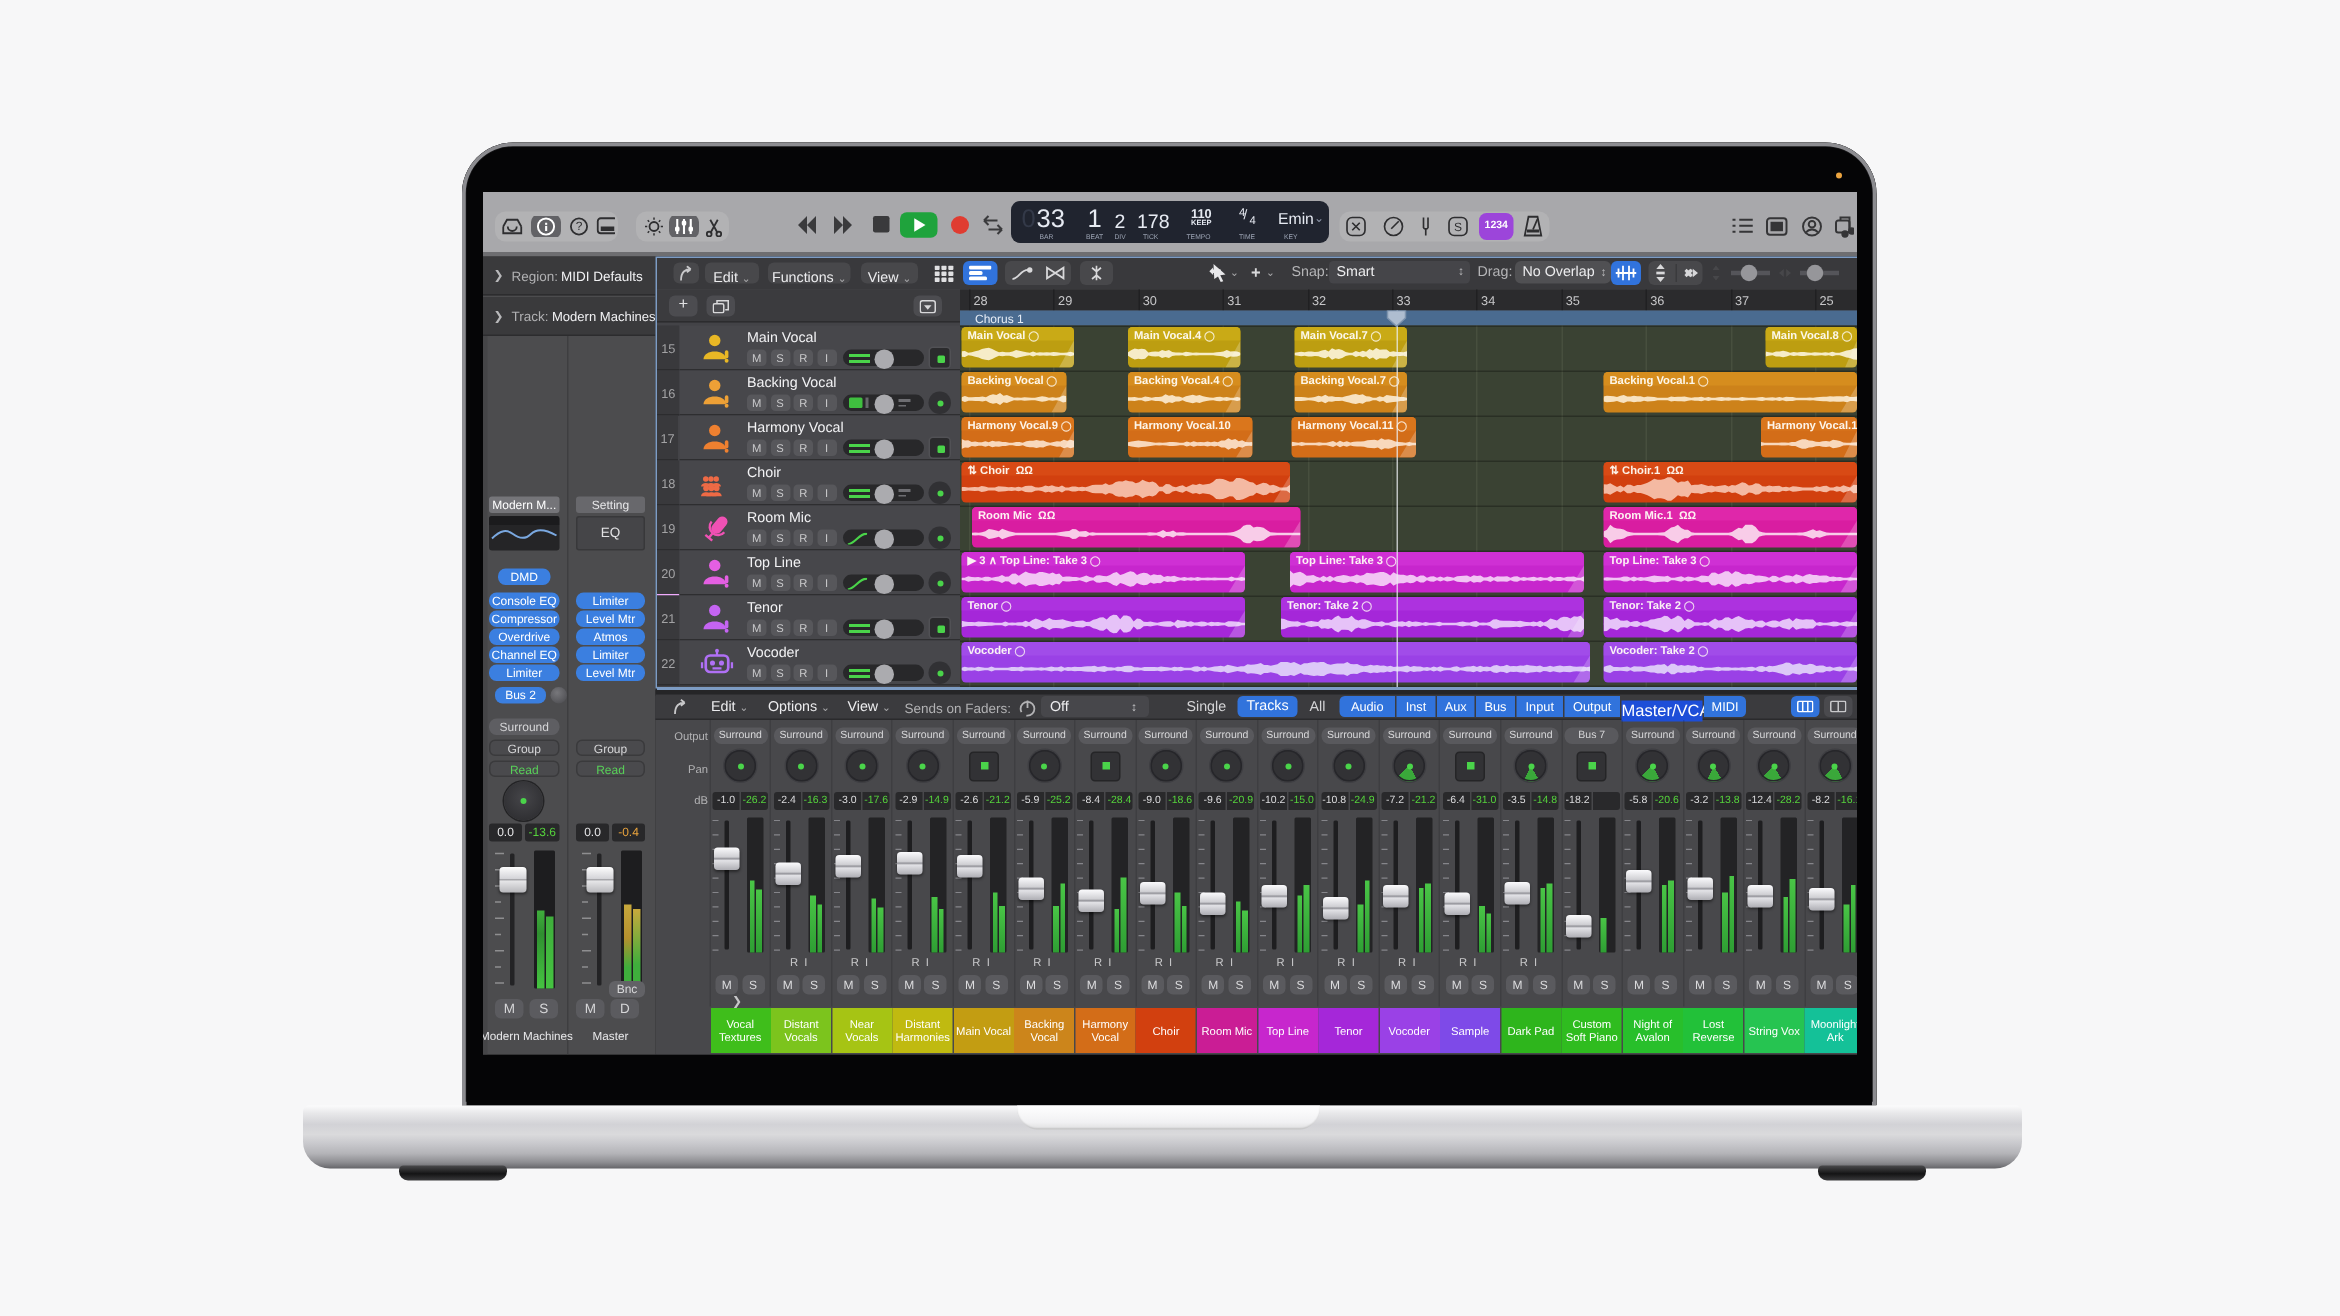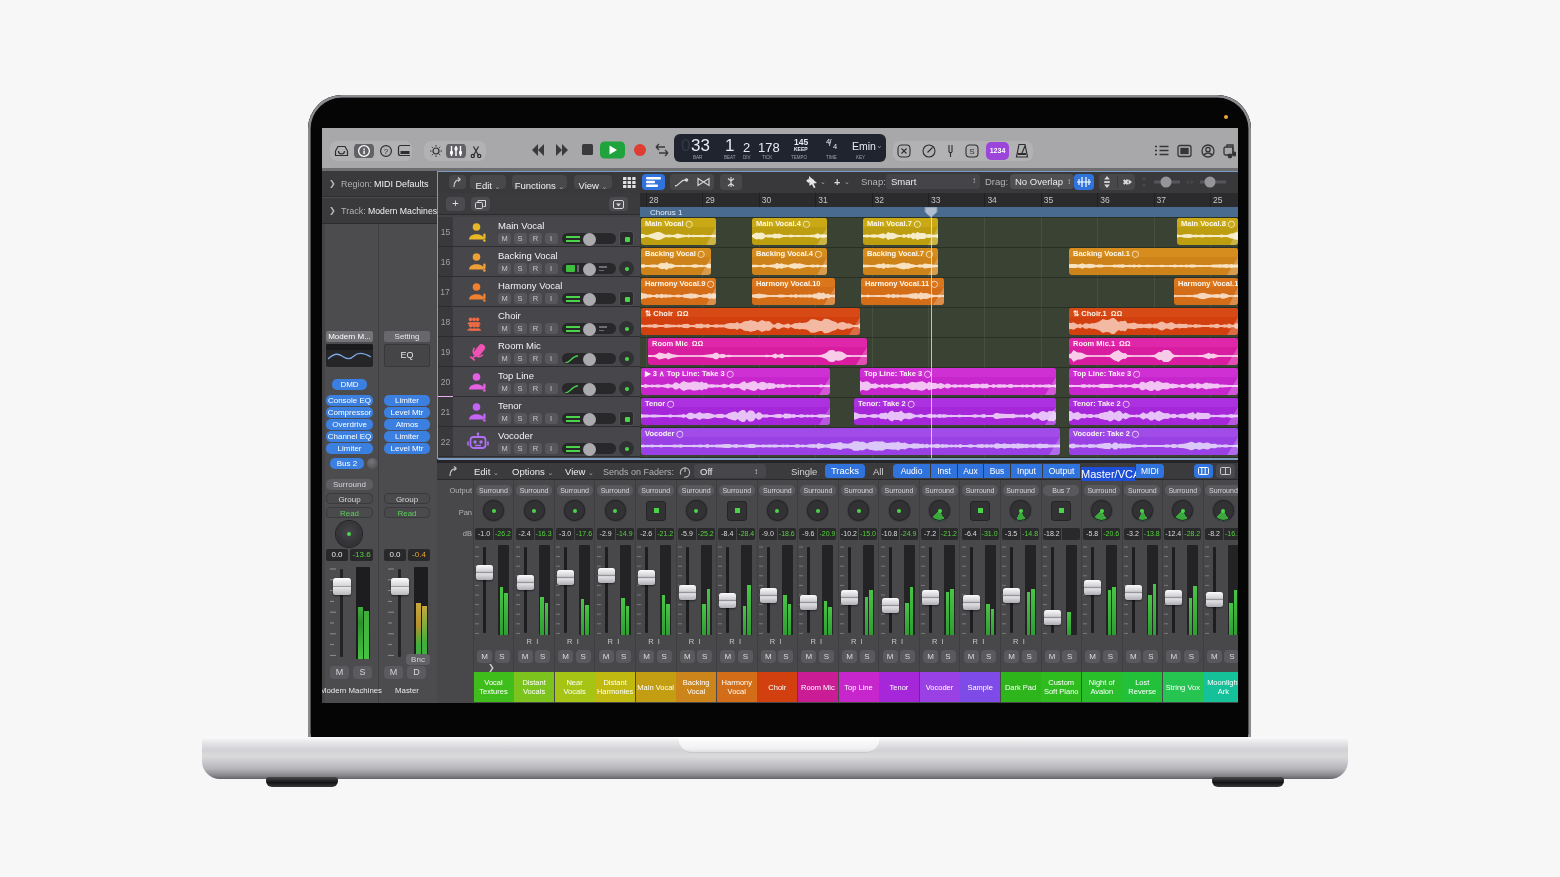--- a/index.html
+++ b/index.html
@@ -80,21 +80,21 @@
     <div class="abs" style="left:352px;top:6px;width:212px;height:28px;background:#20242f;border-radius:6px;color:#e6eaf2;">
       <div class="abs" style="left:7px;top:2px;font-size:17px;color:#333948;">0</div>
       <div class="abs" style="left:17px;top:2px;font-size:17px;">33</div>
       <div class="abs" style="left:51px;top:2px;font-size:17px;">1</div>
       <div class="abs" style="left:69px;top:6px;font-size:13px;">2</div>
       <div class="abs" style="left:84px;top:6px;font-size:13px;">178</div>
       <div class="abs" style="left:19px;top:21px;font-size:4.5px;color:#9aa2b2;">BAR</div>
       <div class="abs" style="left:50px;top:21px;font-size:4.5px;color:#9aa2b2;">BEAT</div>
       <div class="abs" style="left:69px;top:21px;font-size:4.5px;color:#9aa2b2;">DIV</div>
       <div class="abs" style="left:88px;top:21px;font-size:4.5px;color:#9aa2b2;">TICK</div>
-      <div class="abs" style="left:120px;top:3px;font-size:8.5px;font-weight:bold;">145</div>
+      <div class="abs" style="left:120px;top:3px;font-size:8.5px;font-weight:bold;">110</div>
       <div class="abs" style="left:120px;top:12px;font-size:5px;font-weight:bold;">KEEP</div>
       <div class="abs" style="left:117px;top:21px;font-size:4.5px;color:#9aa2b2;">TEMPO</div>
       <div class="abs" style="left:152px;top:3px;font-size:7.5px;">4</div>
       <div class="abs" style="left:155px;top:4px;font-size:9px;">/</div>
       <div class="abs" style="left:159px;top:8px;font-size:7.5px;">4</div>
       <div class="abs" style="left:152px;top:21px;font-size:4.5px;color:#9aa2b2;">TIME</div>
       <div class="abs" style="left:178px;top:6px;font-size:10.5px;">Emin</div>
       <div class="abs" style="left:182px;top:21px;font-size:4.5px;color:#9aa2b2;">KEY</div>
       <div class="abs" style="left:202px;top:7px;font-size:8px;color:#8a93a6;">⌄</div>
     </div>

